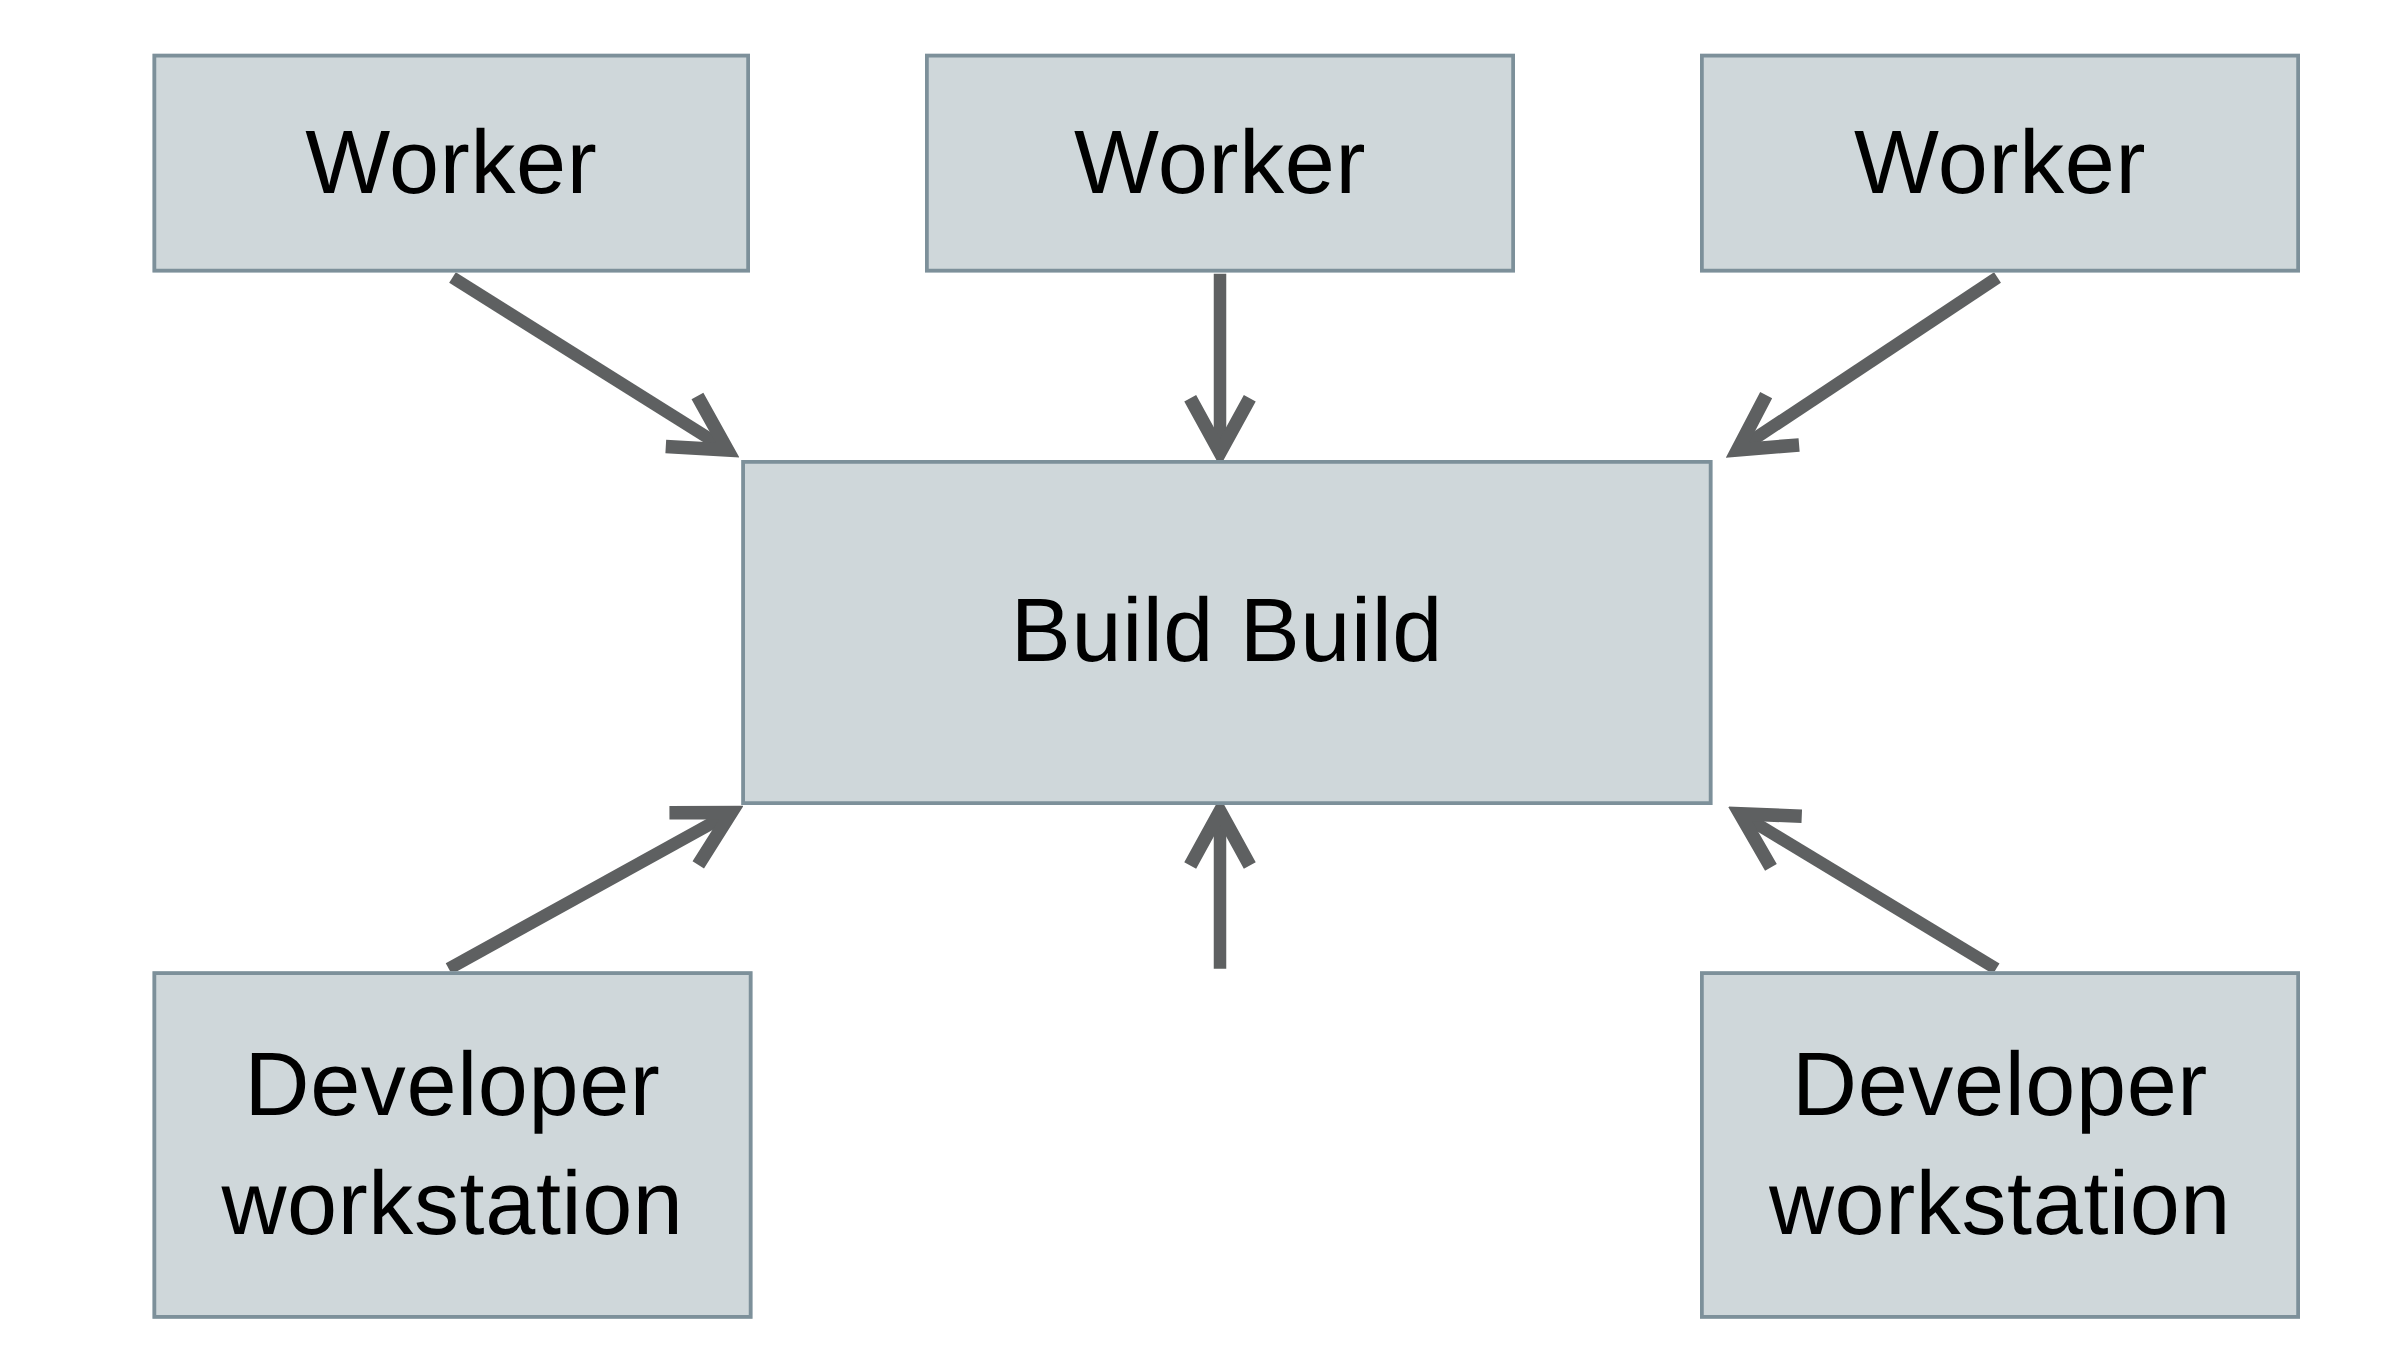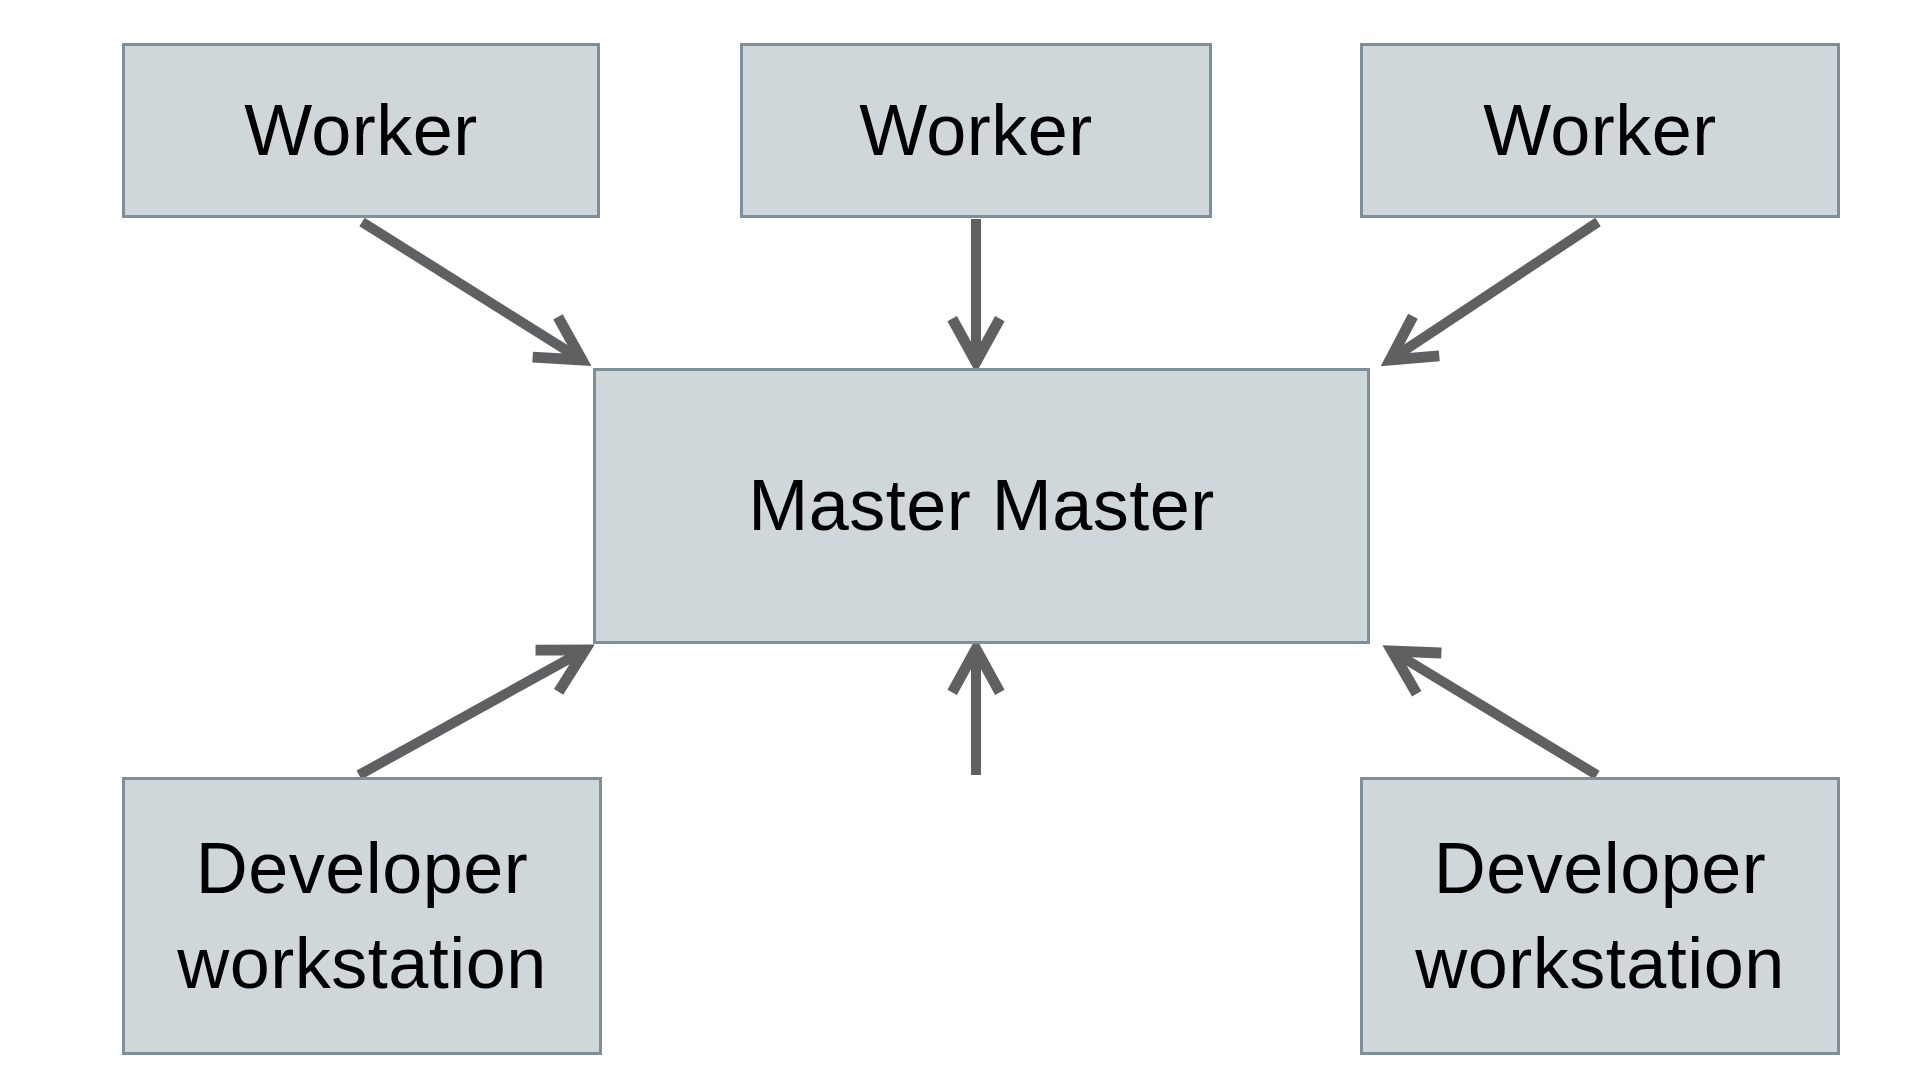--- a/index.html
+++ b/index.html
@@ -78,21 +78,21 @@
 
   <div class="node" style="left:740px;  top:43px;  width:472px; height:175px;">
     <span class="label">Worker</span>
   </div>
 
   <div class="node" style="left:1360px; top:43px;  width:480px; height:175px;">
     <span class="label">Worker</span>
   </div>
 
   <div class="node" style="left:593px;  top:368px; width:777px; height:276px;">
-    <span class="label">Master Master</span>
+    <span class="label">Build Build</span>
   </div>
 
   <div class="node" style="left:122px;  top:777px; width:480px; height:278px;">
     <span class="label">Developer workstation</span>
   </div>
 
 
   <div class="node" style="left:1360px; top:777px; width:480px; height:278px;">
     <span class="label">Developer workstation</span>
   </div>

